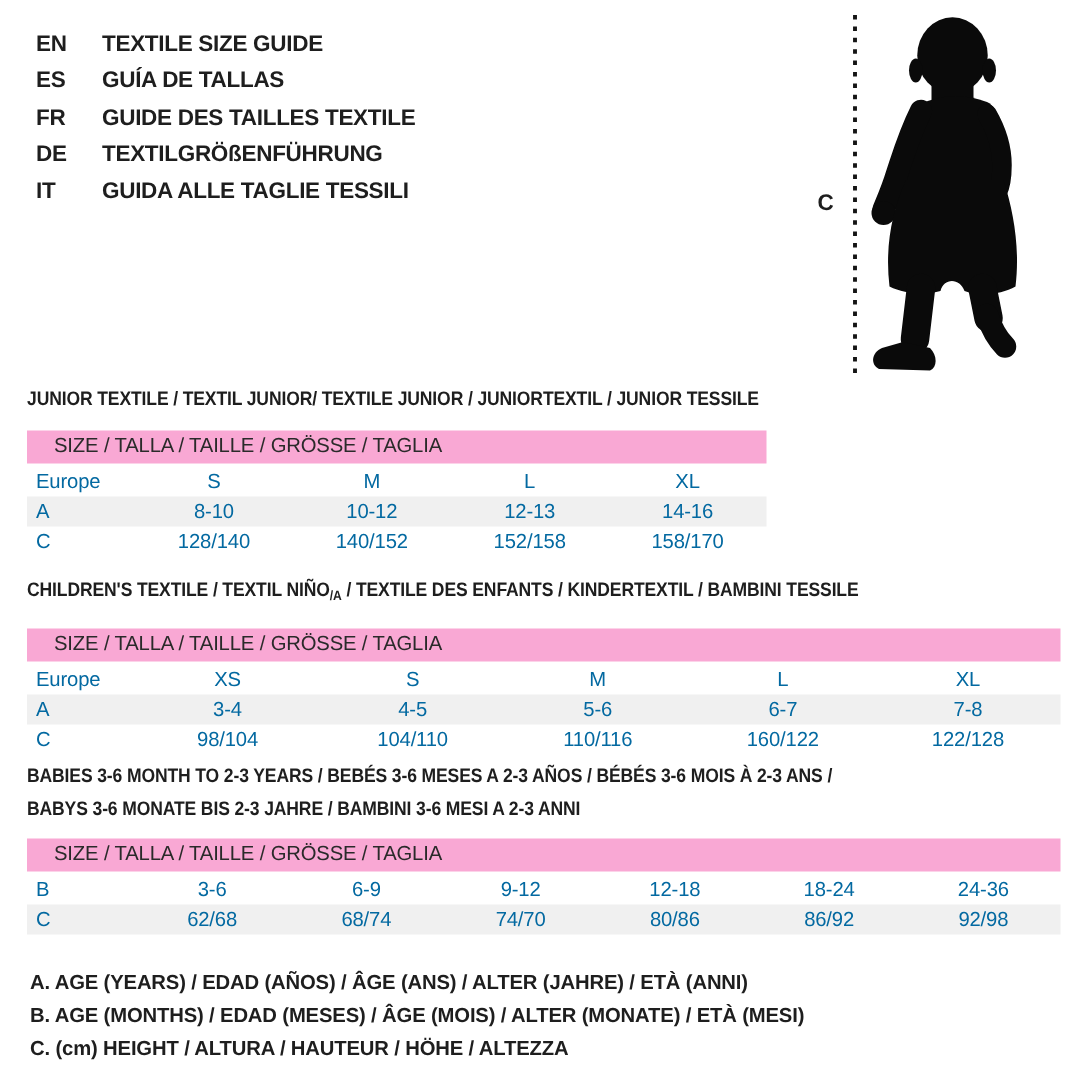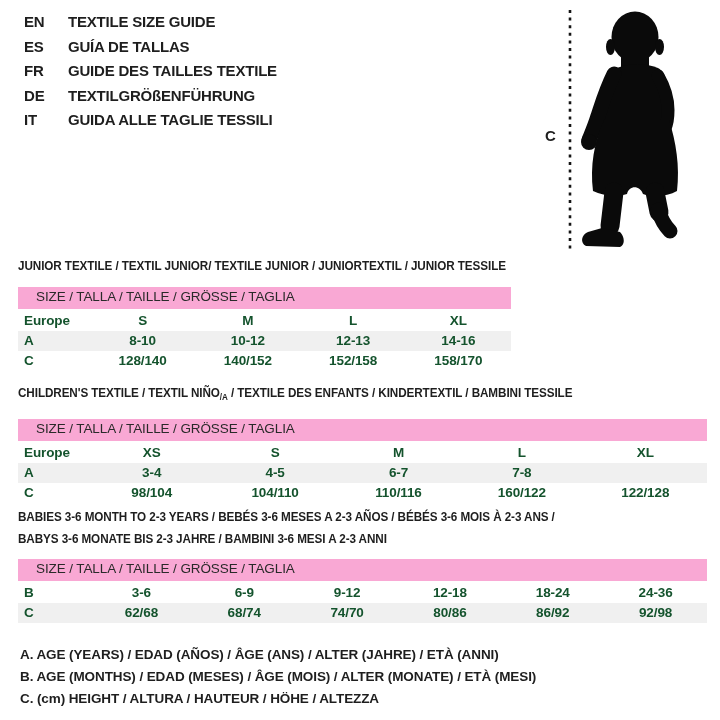--- a/index.html
+++ b/index.html
@@ -2,38 +2,38 @@
 <html><head>
 <meta charset="utf-8">
 <style>
   html,body{margin:0;padding:0;background:#fff;}
   .page{
     position:relative;width:720px;height:720px;background:#ffffff;
     font-family:"Liberation Sans", sans-serif;color:#1e1e1e;overflow:hidden;
   }
   
   .lang-block{position:absolute;left:24px;top:13px;}
-  .lang-row{display:flex;height:24.6px;align-items:flex-start;font-weight:700;font-size:15px;letter-spacing:-0.2px;}
+  .lang-row{display:flex;height:24.6px;align-items:flex-end;font-weight:700;font-size:15px;letter-spacing:-0.2px;}
   .lang-code{width:44px;}
   
   .figure-block{position:absolute;left:540px;top:8px;width:160px;height:245px;}
   .figure-c{position:absolute;left:5px;top:119px;font-size:15px;font-weight:700;}
   
   .tbl{position:absolute;}
   .tbl-title{
     margin:0 0 13px;font-size:13px;font-weight:700;line-height:17px;
     white-space:nowrap;letter-spacing:-0.1px;
     transform:scaleX(.9);transform-origin:0 50%;
   }
   .tbl-babies .tbl-title{margin-bottom:9px;line-height:22px;}
   .bar{
     height:22px;line-height:19px;background:#f9a8d4;padding-left:18px;
     font-size:13.5px;color:#2a2a2a;margin-bottom:2px;letter-spacing:-0.1px;
   }
-  .t-row{display:grid;height:20px;line-height:20px;font-size:13.5px;color:#14532d;letter-spacing:-0.1px;font-weight:bold;}
+  .t-row{display:grid;height:20px;line-height:20px;font-size:13.5px;color:#0369a1;letter-spacing:-0.1px;}
   .rows > .t-row:nth-child(even){background:#f0f0f0;}
   .cols4{grid-template-columns:72px repeat(4,1fr);}
   .cols5{grid-template-columns:72px repeat(5,1fr);}
   .cols6{grid-template-columns:72px repeat(6,1fr);}
   .lab{padding-left:6px;text-align:left;}
   .cell{text-align:center;}
   .sub{font-size:9px;vertical-align:-3px;}
   
   .notes{position:absolute;left:20px;top:644px;font-weight:700;font-size:13.5px;letter-spacing:-0.1px;}
   .note-line{line-height:22px;white-space:nowrap;}
@@ -125,20 +125,21 @@
         <span class="cell">XS</span>
         <span class="cell">S</span>
         <span class="cell">M</span>
         <span class="cell">L</span>
         <span class="cell">XL</span>
       </div>
       <div class="t-row cols5">
         <span class="lab">A</span>
         <span class="cell">3-4</span>
         <span class="cell">4-5</span>
+        <span class="cell">5-6</span>
         <span class="cell">6-7</span>
         <span class="cell">7-8</span>
       </div>
       <div class="t-row cols5">
         <span class="lab">C</span>
         <span class="cell">98/104</span>
         <span class="cell">104/110</span>
         <span class="cell">110/116</span>
         <span class="cell">160/122</span>
         <span class="cell">122/128</span>

